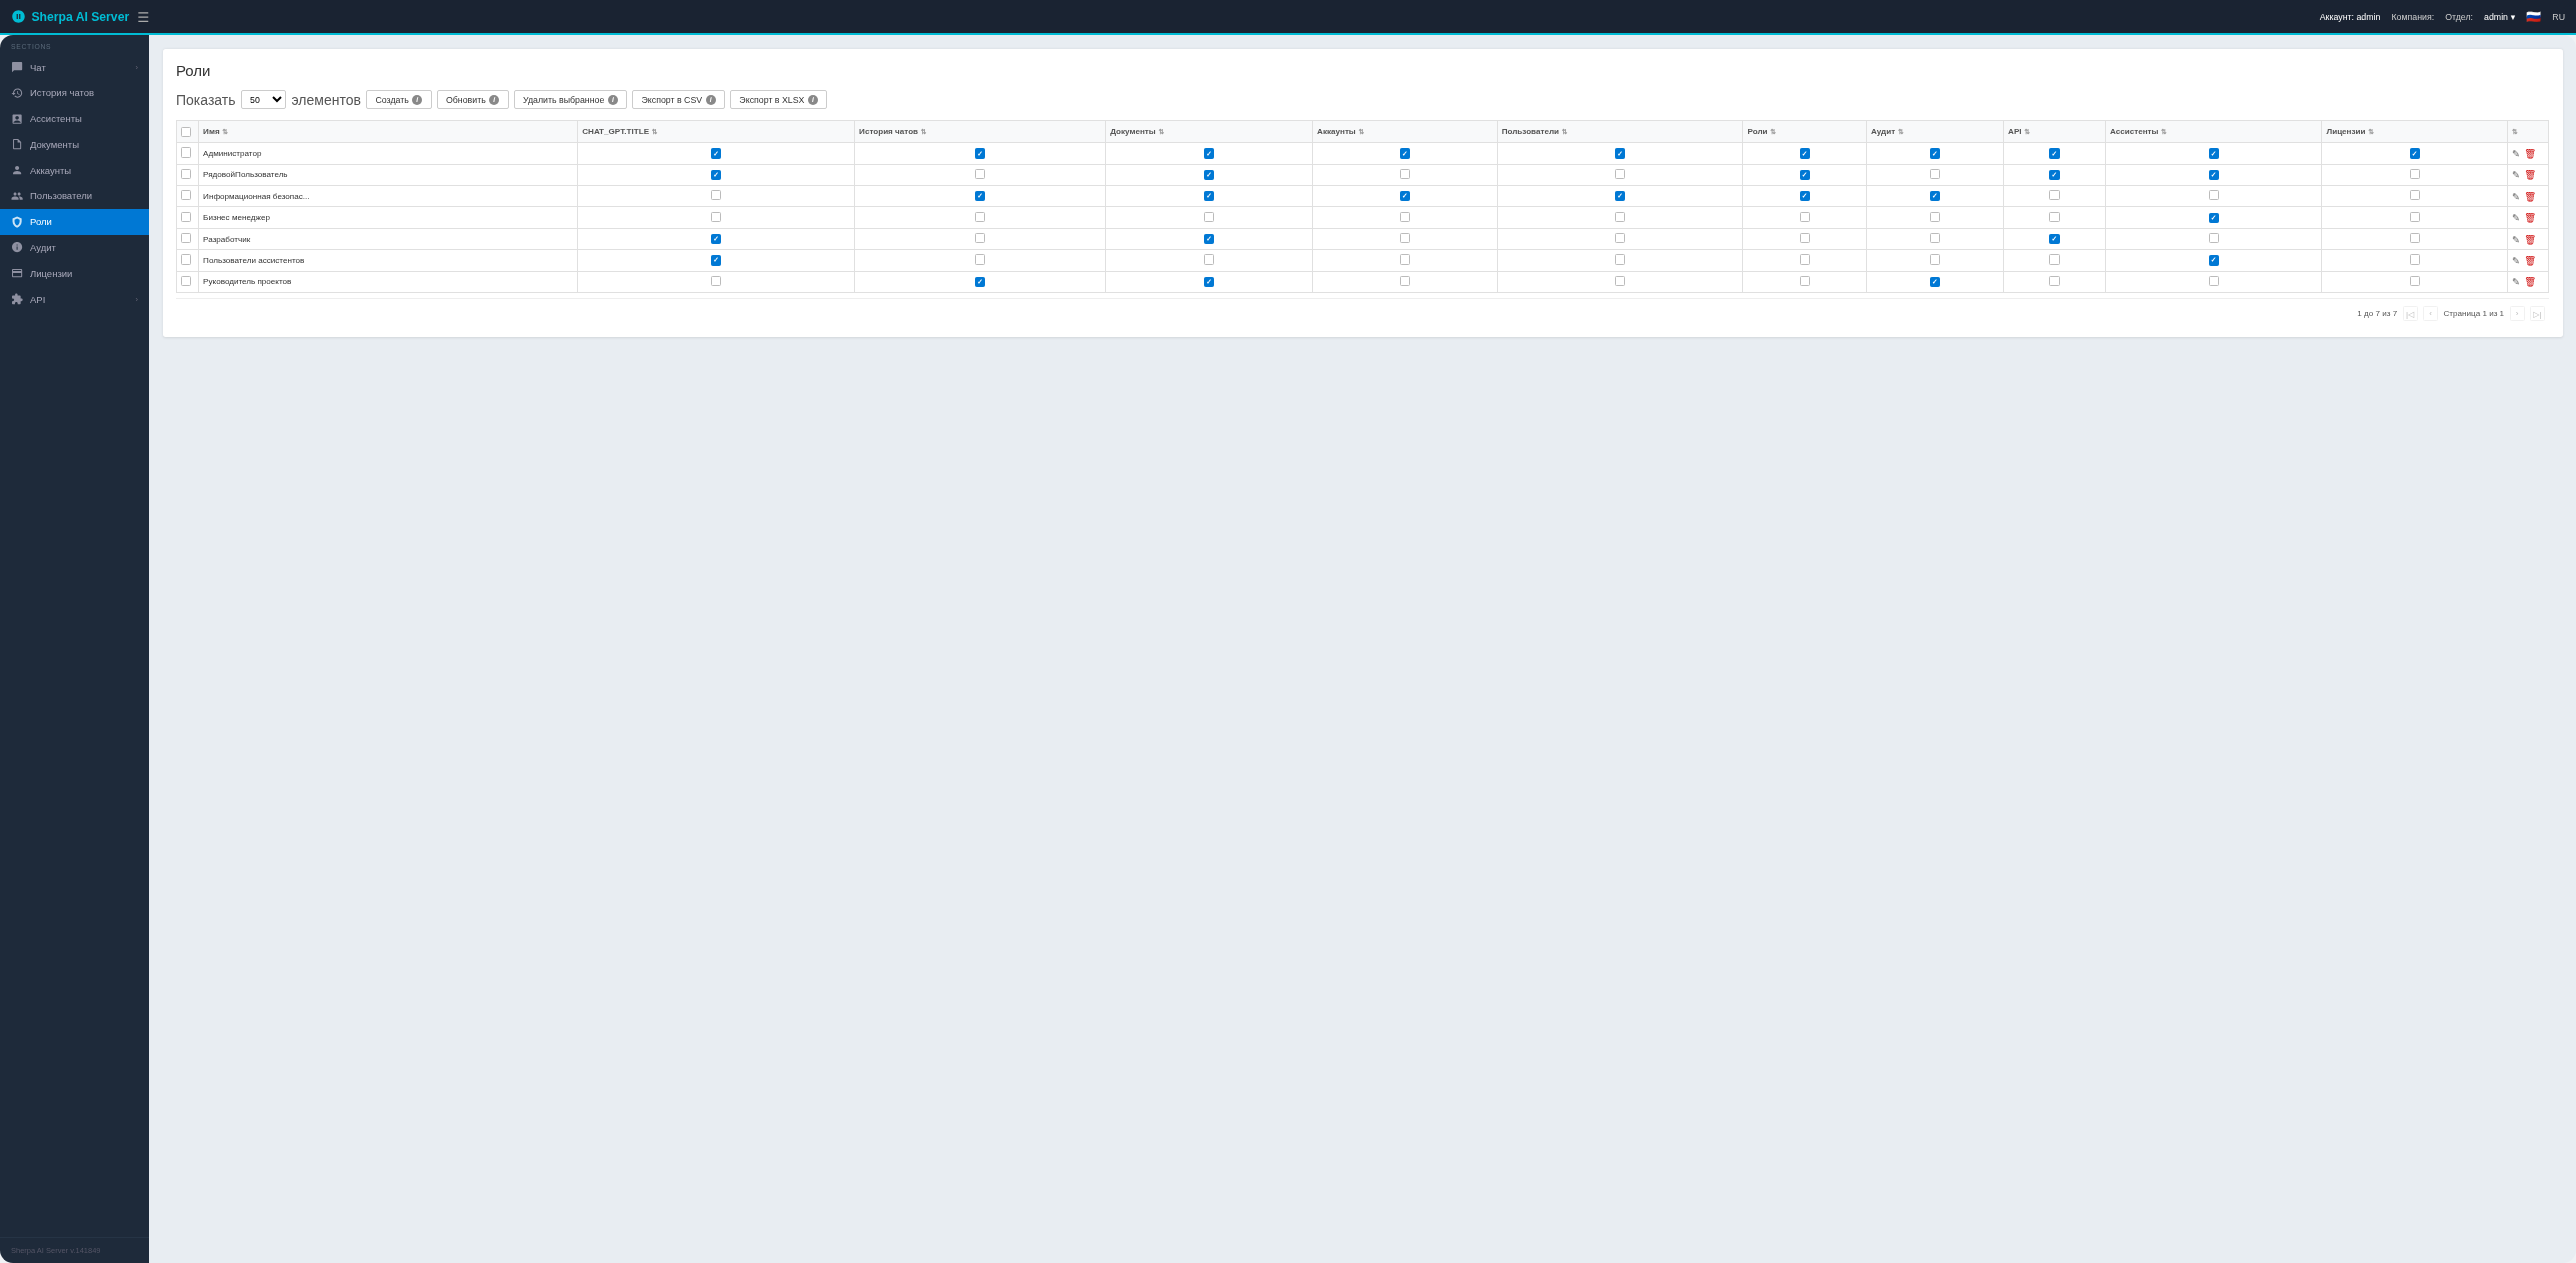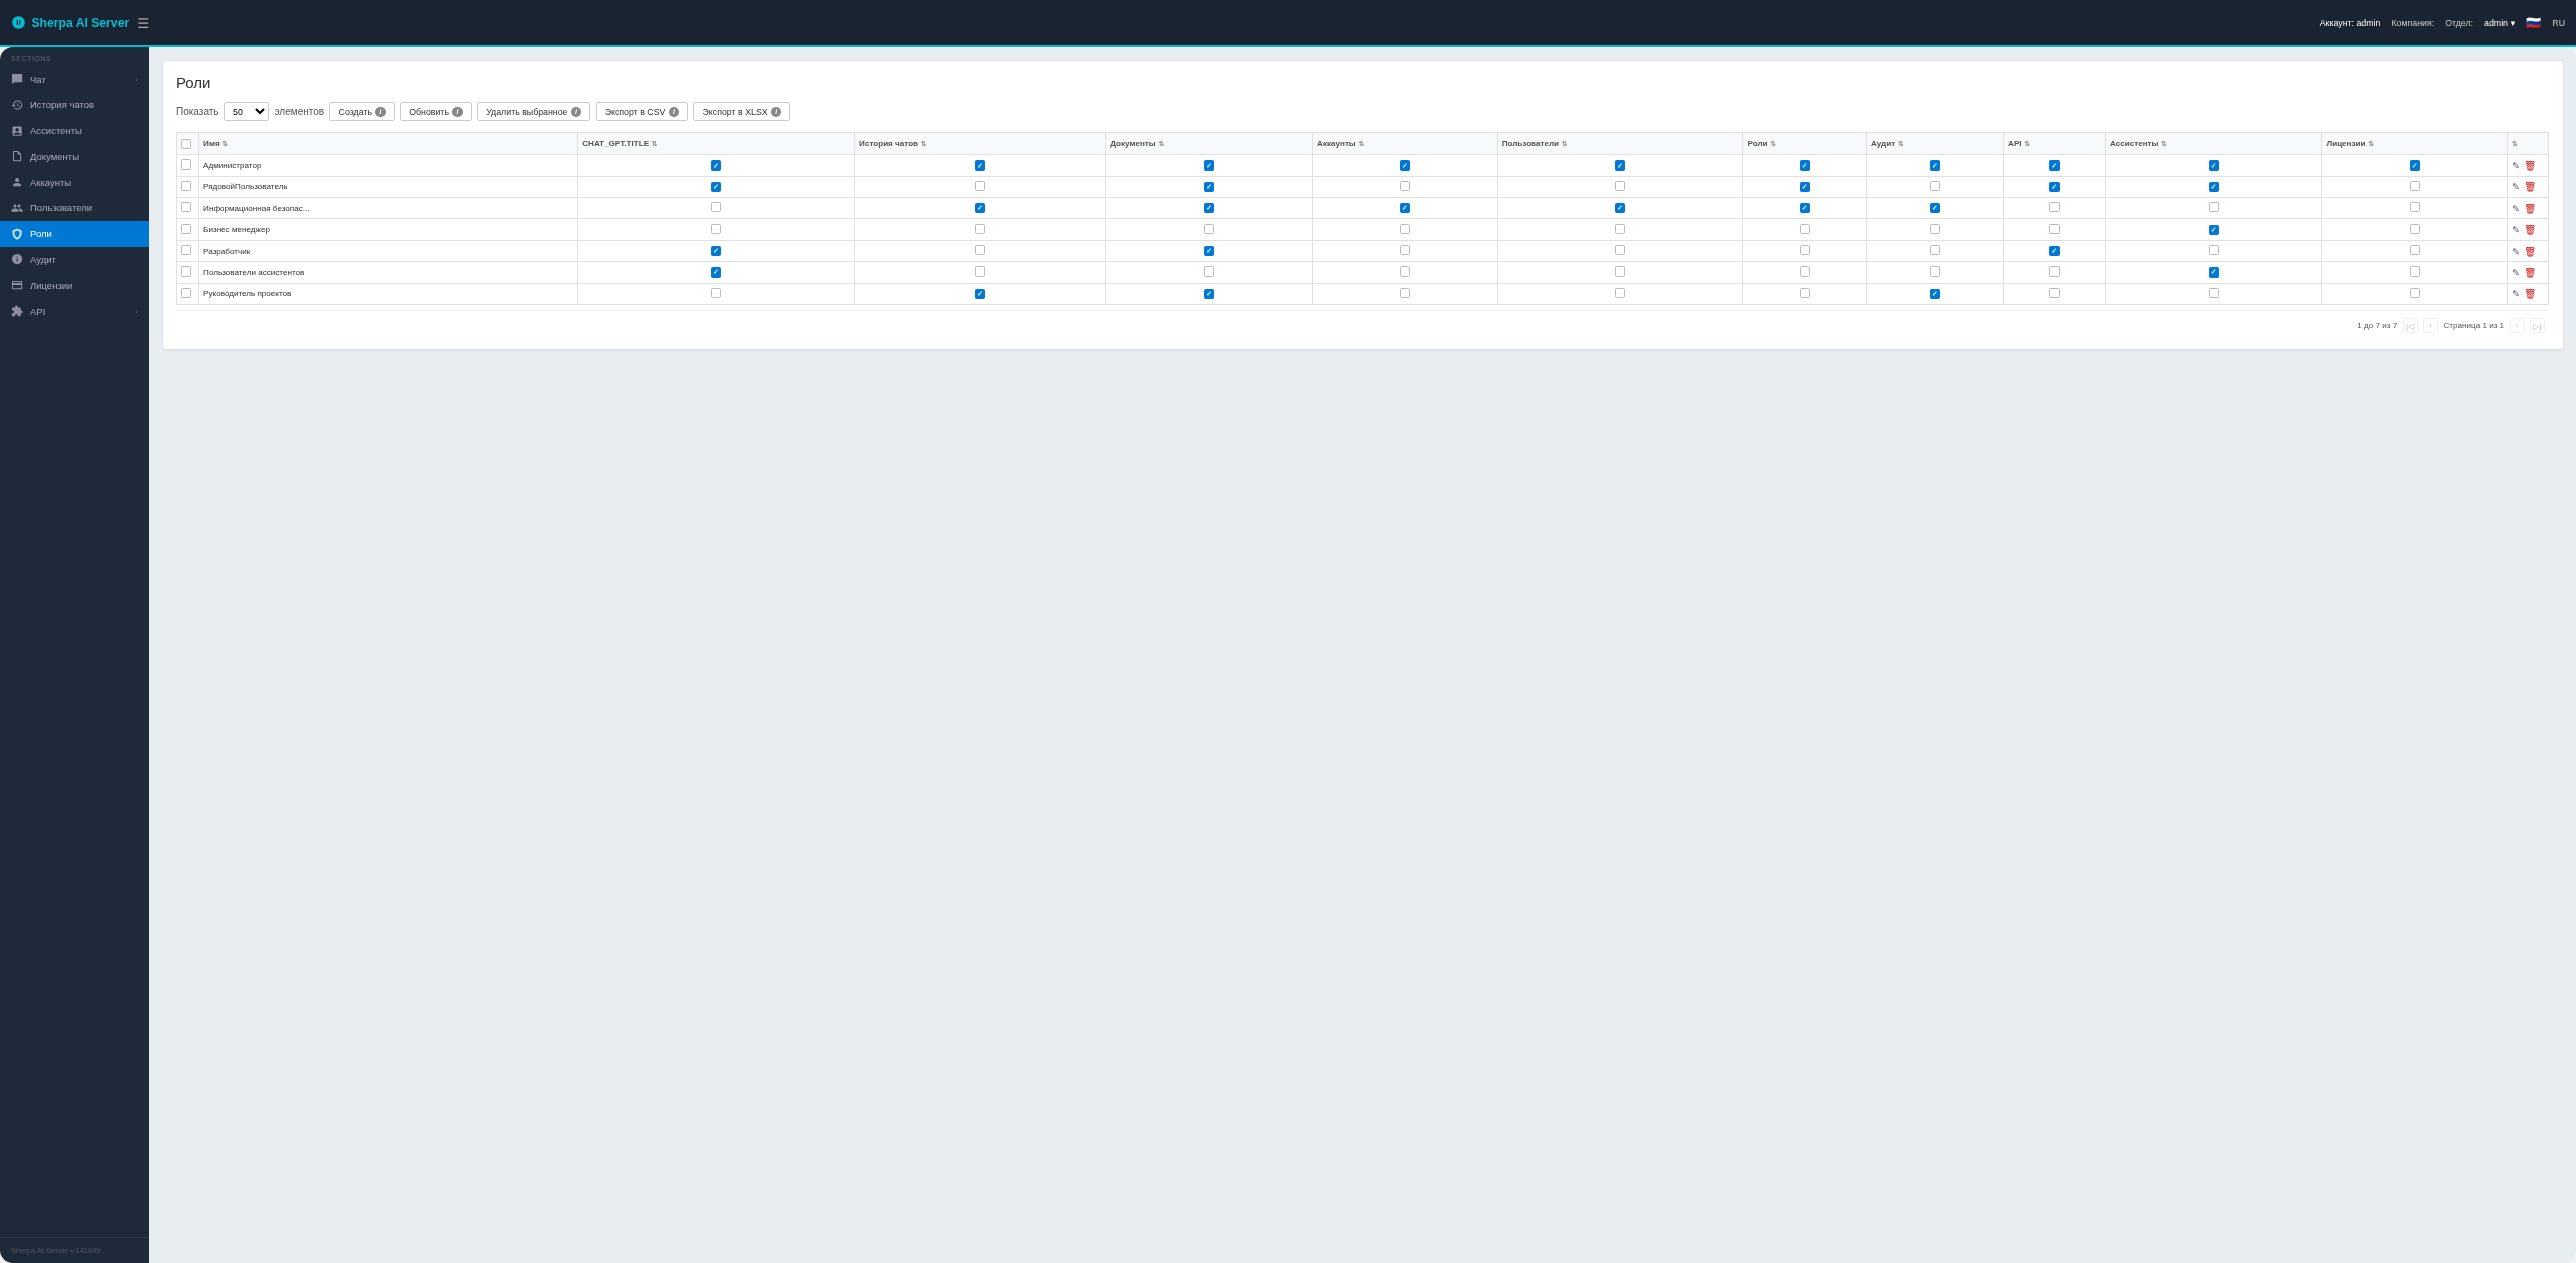--- a/index.html
+++ b/index.html
@@ -2,21 +2,21 @@
 <html style="font-size:11px"><head>
   <meta charset="utf-8">
   <style>
     * { box-sizing: border-box; margin: 0; padding: 0; }
     body { font-family: Arial, sans-serif; font-size: 8.8px; background: #f0f2f5; display: flex; flex-direction: column; height: 100vh; overflow: hidden; }
 
     
     .header {
       background: #1a2332;
       color: white;
-      height: 47px;
+      height: 35px;
       display: flex;
       align-items: center;
       padding: 0 11px;
       justify-content: space-between;
       flex-shrink: 0;
       border-bottom: 2px solid #00bcd4;
     }
     .header-left { display: flex; align-items: center; gap: 8.1px; }
     .header-logo { color: #00bcd4; font-size: 12.2px; font-weight: bold; display: flex; align-items: center; gap: 5.4px; }
     .header-logo svg { width: 15px; height: 15px; fill: #00bcd4; }
@@ -83,21 +83,21 @@
       color: #333;
       margin-bottom: 11px;
     }
     .toolbar {
       display: flex;
       align-items: center;
       gap: 5.4px;
       margin-bottom: 11px;
       flex-wrap: wrap;
     }
-    .toolbar-label { color: #555; font-size: 10px; }
+    .toolbar-label { color: #555; font-size: 14px; }
     .toolbar-select {
       border: 0.7px solid #ccc;
       border-radius: 2px;
       padding: 2.7px 4.1px;
       font-size: 8.8px;
       background: white;
       cursor: pointer;
     }
     .toolbar-btn {
       display: flex;

